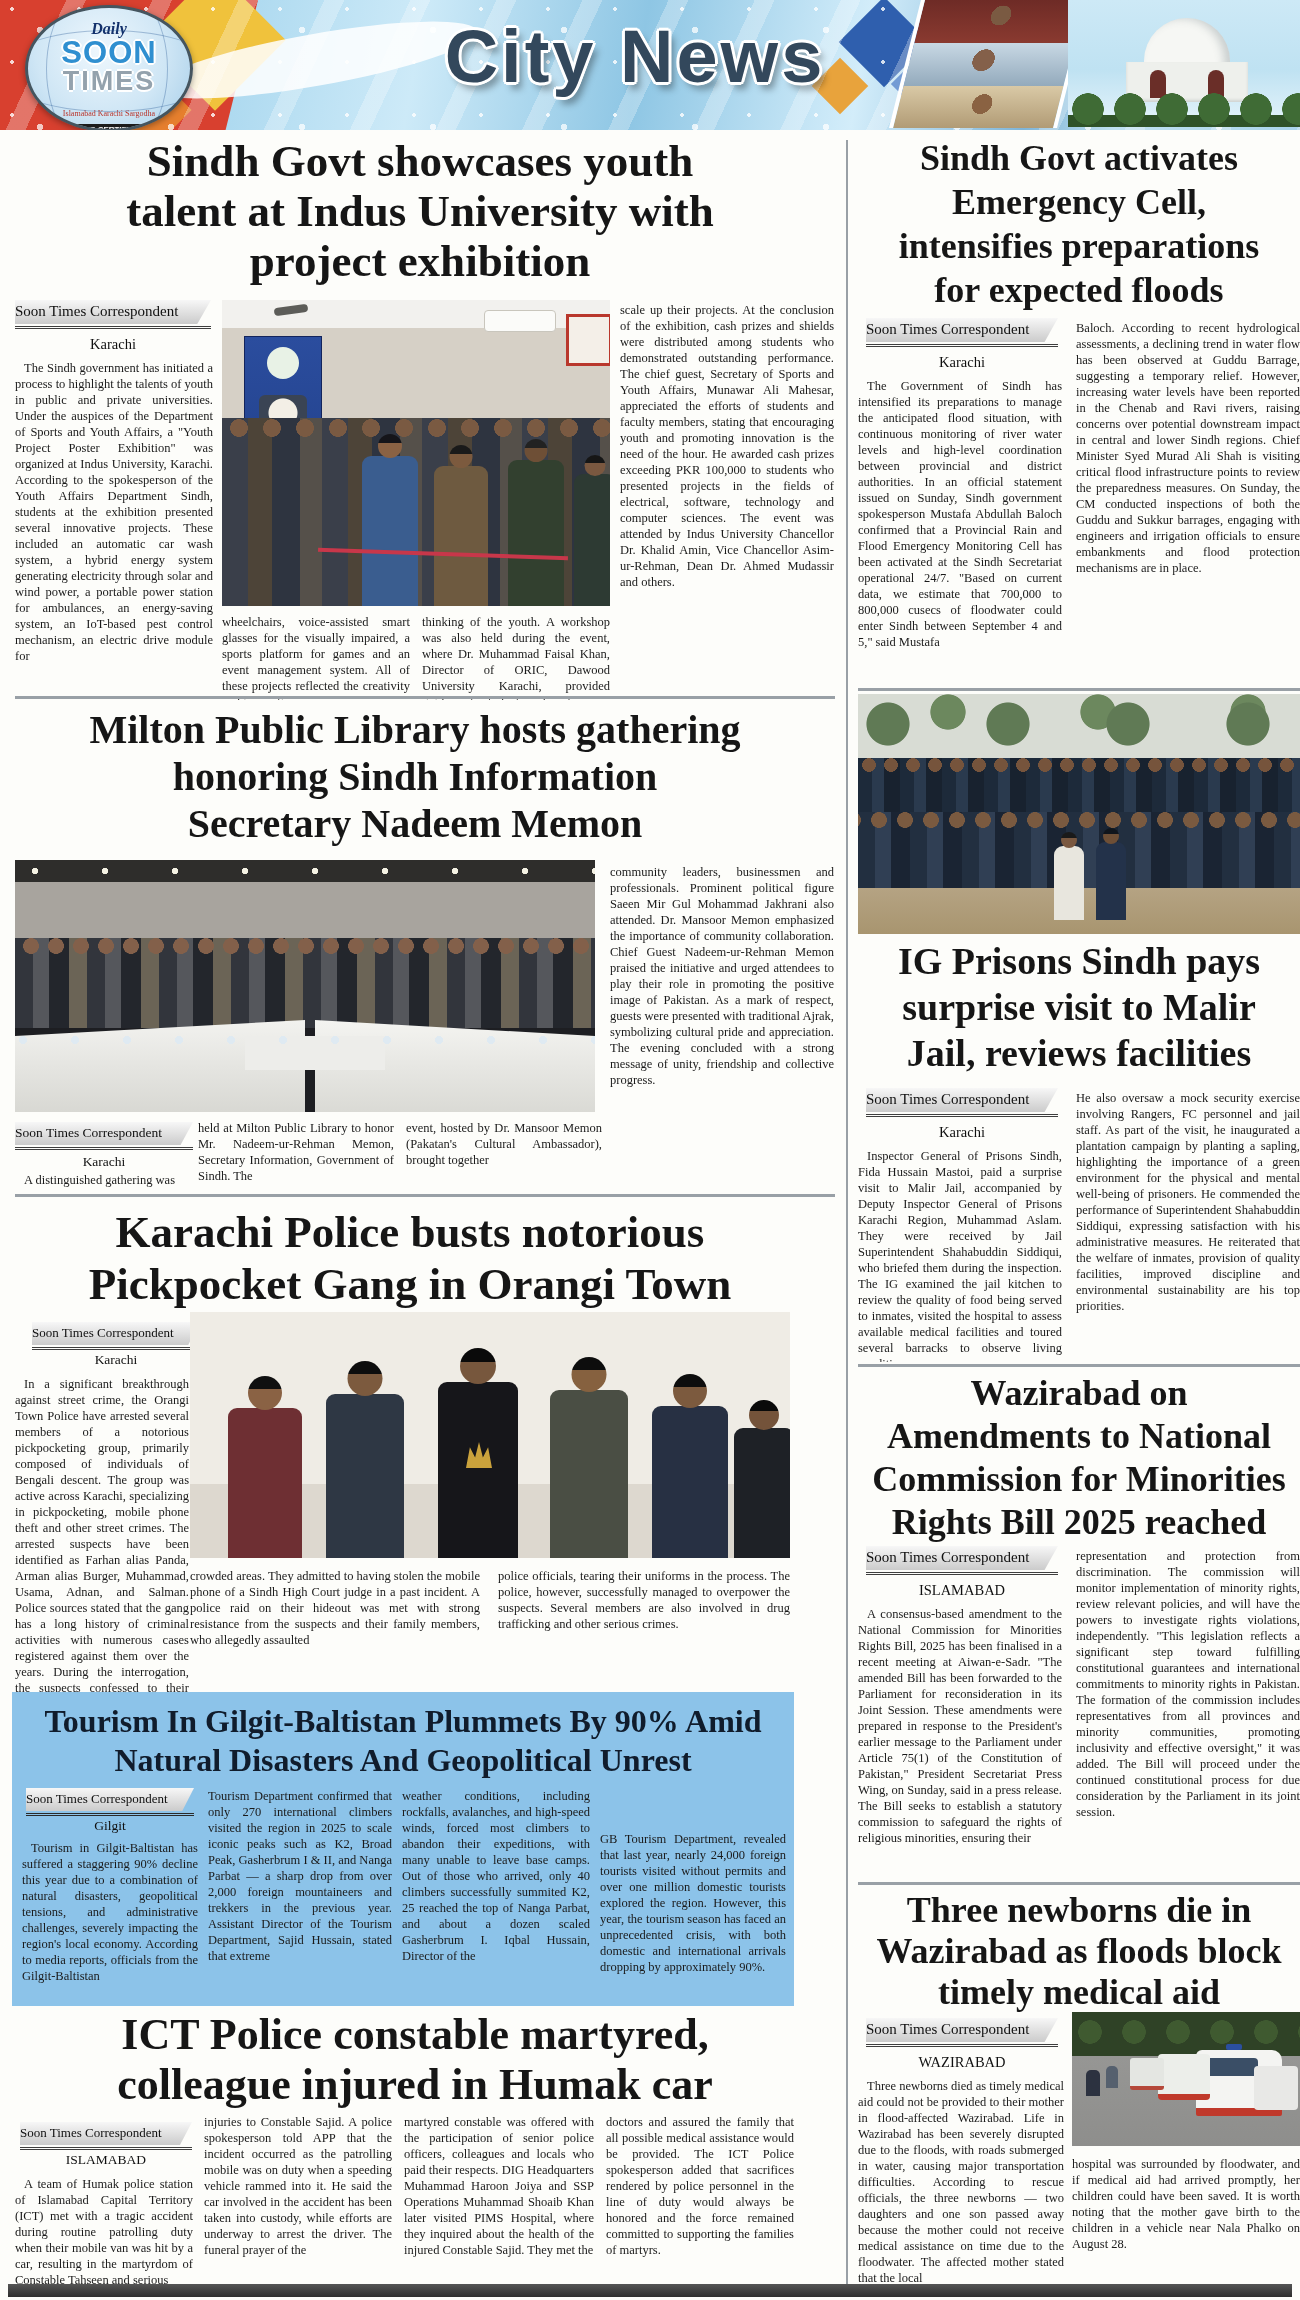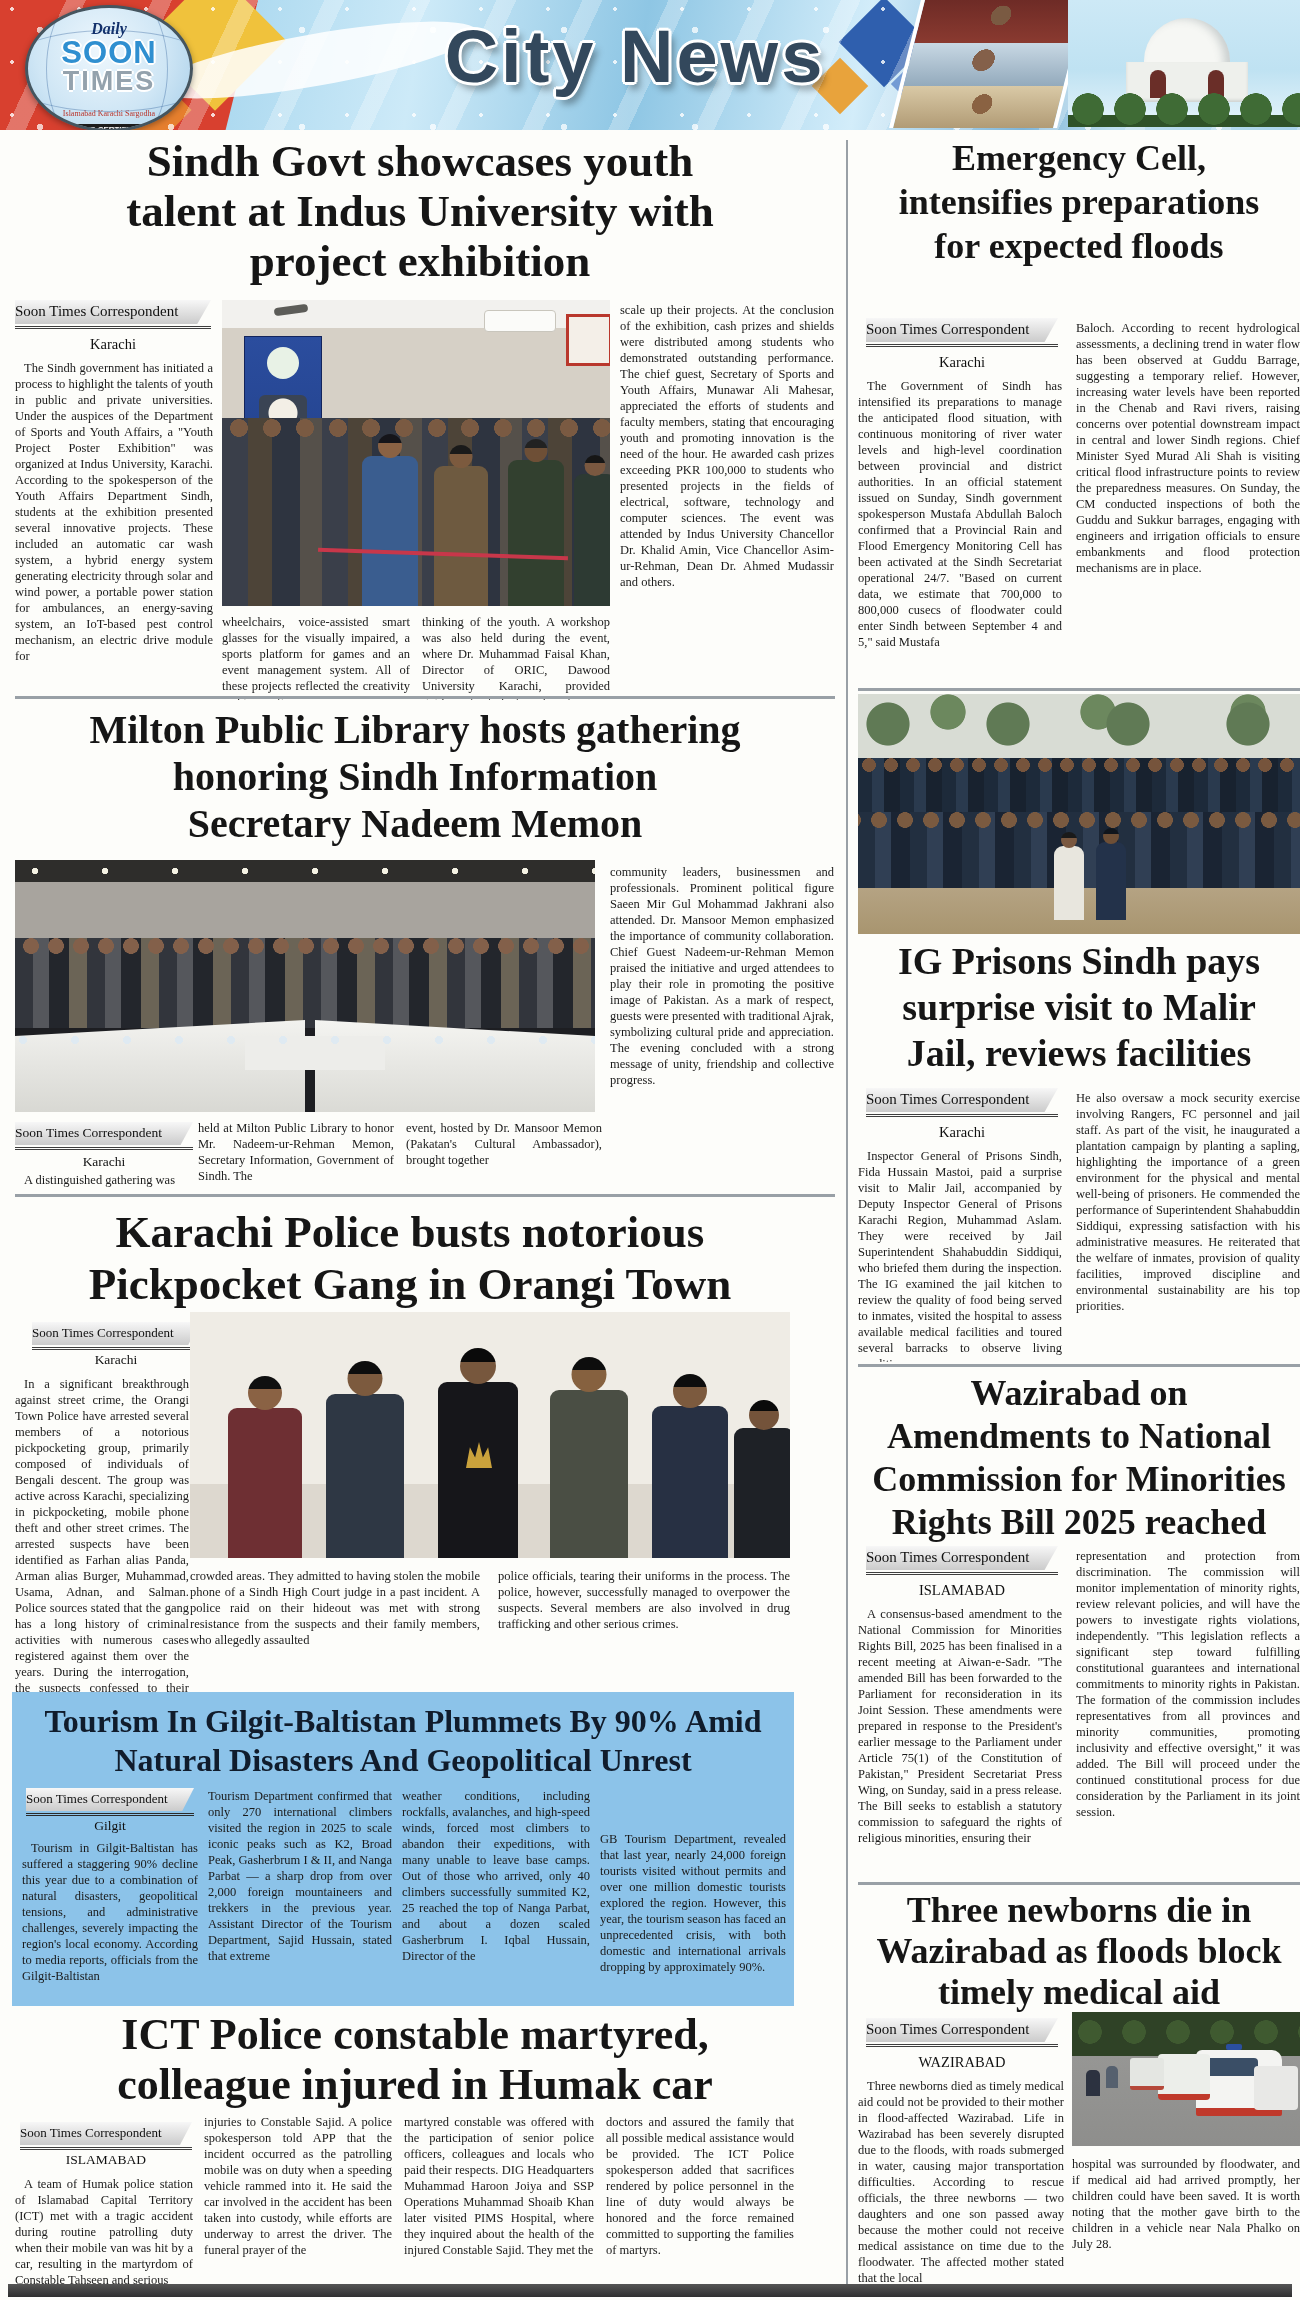--- a/index.html
+++ b/index.html
@@ -133,20 +133,21 @@
     <div class="fig" style="left:286px;bottom:0;width:56px;height:146px;--c:#32402f;--s:#6e4f36;--h:#222;--hw:23px;"></div>
     <div class="fig" style="left:352px;bottom:0;width:42px;height:132px;--c:#2d3a33;--s:#7a5840;--h:#161616;--hw:21px;"></div>
     <div style="position:absolute;left:96px;top:252px;width:250px;height:4px;background:#c8374a;transform:rotate(2deg);"></div>
   </div>
 
   <div class="col" style="left:222px;top:614px;width:188px;height:86px;">wheelchairs, voice-assisted smart glasses for the visually impaired, a sports platform for games and an event management system. All of these projects reflected the creativity and innovative</div>
   <div class="col" style="left:422px;top:614px;width:188px;height:86px;">thinking of the youth. A workshop was also held during the event, where Dr. Muhammad Faisal Khan, Director of ORIC, Dawood University Karachi, provided guidance to students on how to</div>
   <div class="col" style="left:620px;top:302px;width:214px;height:400px;">scale up their projects. At the conclusion of the exhibition, cash prizes and shields were distributed among students who demonstrated outstanding performance. The chief guest, Secretary of Sports and Youth Affairs, Munawar Ali Mahesar, appreciated the efforts of students and faculty members, stating that encouraging youth and promoting innovation is the need of the hour. He awarded cash prizes exceeding PKR 100,000 to students who presented projects in the fields of electrical, software, technology and computer sciences. The event was attended by Indus University Chancellor Dr. Khalid Amin, Vice Chancellor Asim-ur-Rehman, Dean Dr. Ahmed Mudassir and others.</div>
 
   <div class="hl abs" style="left:858px;top:136px;width:442px;font-size:36px;line-height:44px;">
+    <div>Sindh Govt activates</div>
     <div>Emergency Cell,</div>
     <div>intensifies preparations</div>
     <div>for expected floods</div>
   </div>
   <div class="byline-wrap" style="left:866px;top:318px;width:192px;">
     <div class="byline">Soon Times Correspondent</div>
   </div>
   <div class="dateline" style="left:866px;top:354px;width:192px;">Karachi</div>
   <div class="col indent" style="left:858px;top:378px;width:204px;height:308px;">The Government of Sindh has intensified its preparations to manage the anticipated flood situation, with continuous monitoring of river water levels and high-level coordination between provincial and district authorities. In an official statement issued on Sunday, Sindh government spokesperson Mustafa Abdullah Baloch confirmed that a Provincial Rain and Flood Emergency Monitoring Cell has been activated at the Sindh Secretariat operational 24/7. "Based on current data, we estimate that 700,000 to 800,000 cusecs of floodwater could enter Sindh between September 4 and 5," said Mustafa</div>
   <div class="col" style="left:1076px;top:320px;width:224px;height:366px;">Baloch. According to recent hydrological assessments, a declining trend in water flow has been observed at Guddu Barrage, suggesting a temporary relief. However, increasing water levels have been reported in the Chenab and Ravi rivers, raising concerns over potential downstream impact in central and lower Sindh regions. Chief Minister Syed Murad Ali Shah is visiting critical flood infrastructure points to review the preparedness measures. On Sunday, the CM conducted inspections of both the Guddu and Sukkur barrages, engaging with engineers and irrigation officials to ensure embankments and flood protection mechanisms are in place.</div>
@@ -284,21 +285,21 @@
     <div style="position:absolute;left:124px;top:38px;width:86px;height:58px;background:#f4f4f2;border-radius:6px 10px 2px 2px;border-bottom:8px solid #c0392b;">
       <div style="position:absolute;left:8px;top:8px;width:54px;height:18px;background:#3a4e66;border-radius:4px;"></div>
       <div style="position:absolute;left:30px;top:-6px;width:16px;height:6px;background:#2b4fa0;border-radius:2px;"></div>
     </div>
     <div style="position:absolute;left:86px;top:42px;width:52px;height:40px;background:#eceeea;border-radius:4px;border-bottom:6px solid #c0392b;"></div>
     <div style="position:absolute;left:58px;top:46px;width:34px;height:28px;background:#e4e6e2;border-radius:3px;border-bottom:4px solid #b5483a;"></div>
     <div style="position:absolute;right:2px;top:54px;width:44px;height:44px;background:#e8e8e6;border-radius:4px;"></div>
     <div style="position:absolute;left:14px;top:58px;width:14px;height:26px;background:#2c3240;border-radius:5px 5px 0 0;"></div>
     <div style="position:absolute;left:34px;top:54px;width:12px;height:22px;background:#55606e;border-radius:5px 5px 0 0;"></div>
   </div>
-  <div class="col" style="left:1072px;top:2156px;width:228px;height:122px;">hospital was surrounded by floodwater, and if medical aid had arrived promptly, her children could have been saved. It is worth noting that the mother gave birth to the children in a vehicle near Nala Phalko on July 28.</div>
+  <div class="col" style="left:1072px;top:2156px;width:228px;height:122px;">hospital was surrounded by floodwater, and if medical aid had arrived promptly, her children could have been saved. It is worth noting that the mother gave birth to the children in a vehicle near Nala Phalko on August 28.</div>
 
   <div class="hl abs" style="left:20px;top:2010px;width:790px;font-size:44px;line-height:50px;">
     <div>ICT Police constable martyred,</div>
     <div>colleague injured in Humak car</div>
   </div>
   <div class="byline-wrap" style="left:20px;top:2122px;width:172px;">
     <div class="byline" style="font-size:13px;">Soon Times Correspondent</div>
   </div>
   <div class="dateline" style="left:20px;top:2152px;width:172px;font-size:13.5px;">ISLAMABAD</div>
   <div class="col indent" style="left:15px;top:2176px;width:178px;height:108px;">A team of Humak police station of Islamabad Capital Territory (ICT) met with a tragic accident during routine patrolling duty when their mobile van was hit by a car, resulting in the martyrdom of Constable Tahseen and serious</div>

